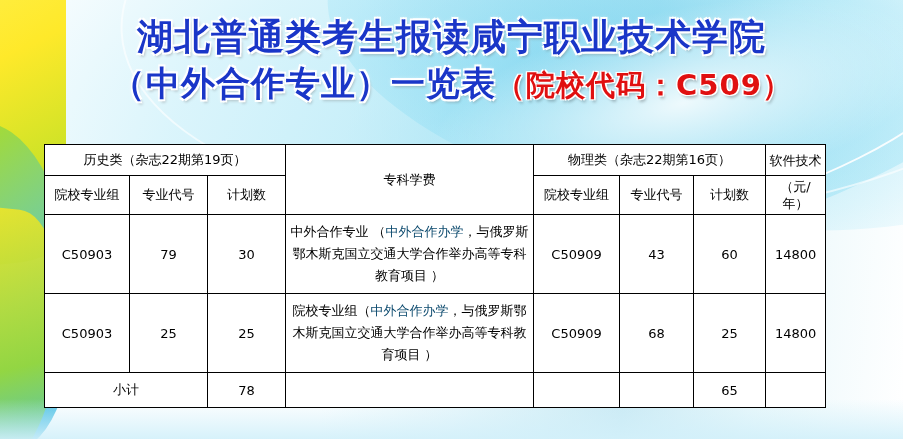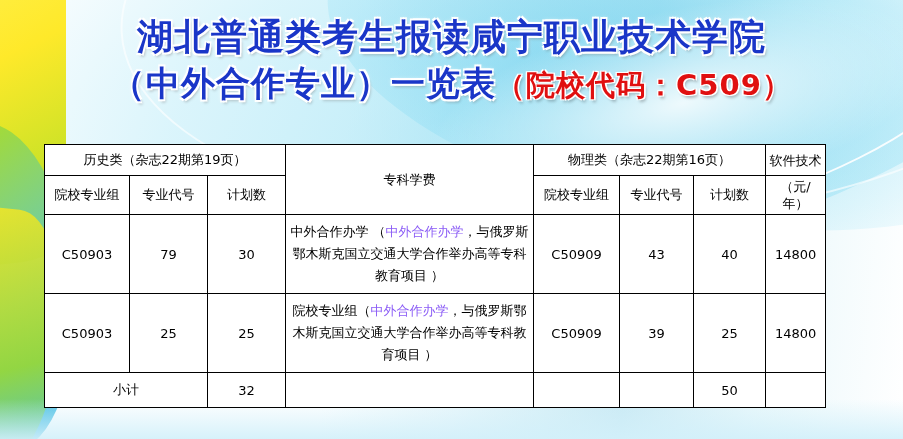--- a/index.html
+++ b/index.html
@@ -198,21 +198,21 @@
     text-align: left;
     padding: 6px 10px;
     line-height: 22px;
     font-size: 14px;
   }
   .major-name-header {
     text-align: center;
     font-size: 14px;
   }
   .hl-red {
-    color: #8b5cf6;
+    color: #0c4a6e;
     text-align: center;
   }
   .data-row td {
     height: 74px;
     font-size: 15px;
   }
   .subtotal-row td {
     height: 30px;
     font-size: 14px;
   }
@@ -275,43 +275,43 @@
           <td class="hdr-sub">院校专业组</td>
           <td class="hdr-sub">专业代号</td>
           <td class="hdr-sub">计划数</td>
           <td class="hdr-sub fee-head">（元/年）</td>
         </tr>
 
         <tr class="data-row">
           <td>C50903</td>
           <td>79</td>
           <td>30</td>
-          <td class="major-name-cell"><span>中外合作办学 （</span><span class="hl-red">中外合作办学</span><span>，与俄罗斯鄂木斯克国立交通大学合作举办高等专科教育项目 ）</span></td>
+          <td class="major-name-cell"><span>中外合作专业 （</span><span class="hl-red">中外合作办学</span><span>，与俄罗斯鄂木斯克国立交通大学合作举办高等专科教育项目 ）</span></td>
           <td>C50909</td>
           <td>43</td>
-          <td>40</td>
+          <td>60</td>
           <td>14800</td>
         </tr>
 
         <tr class="data-row">
           <td>C50903</td>
           <td>25</td>
           <td>25</td>
           <td class="major-name-cell"><span>院校专业组（</span><span class="hl-red">中外合作办学</span><span>，与俄罗斯鄂木斯克国立交通大学合作举办高等专科教育项目 ）</span></td>
           <td>C50909</td>
-          <td>39</td>
+          <td>68</td>
           <td>25</td>
           <td>14800</td>
         </tr>
 
         <tr class="subtotal-row">
           <td class="subtotal-label" colspan="2">小计</td>
-          <td>32</td>
+          <td>78</td>
           <td></td>
           <td></td>
           <td></td>
-          <td>50</td>
+          <td>65</td>
           <td></td>
         </tr>
       </tbody>
     </table>
   </div>
 </div>
 
 </body></html>

